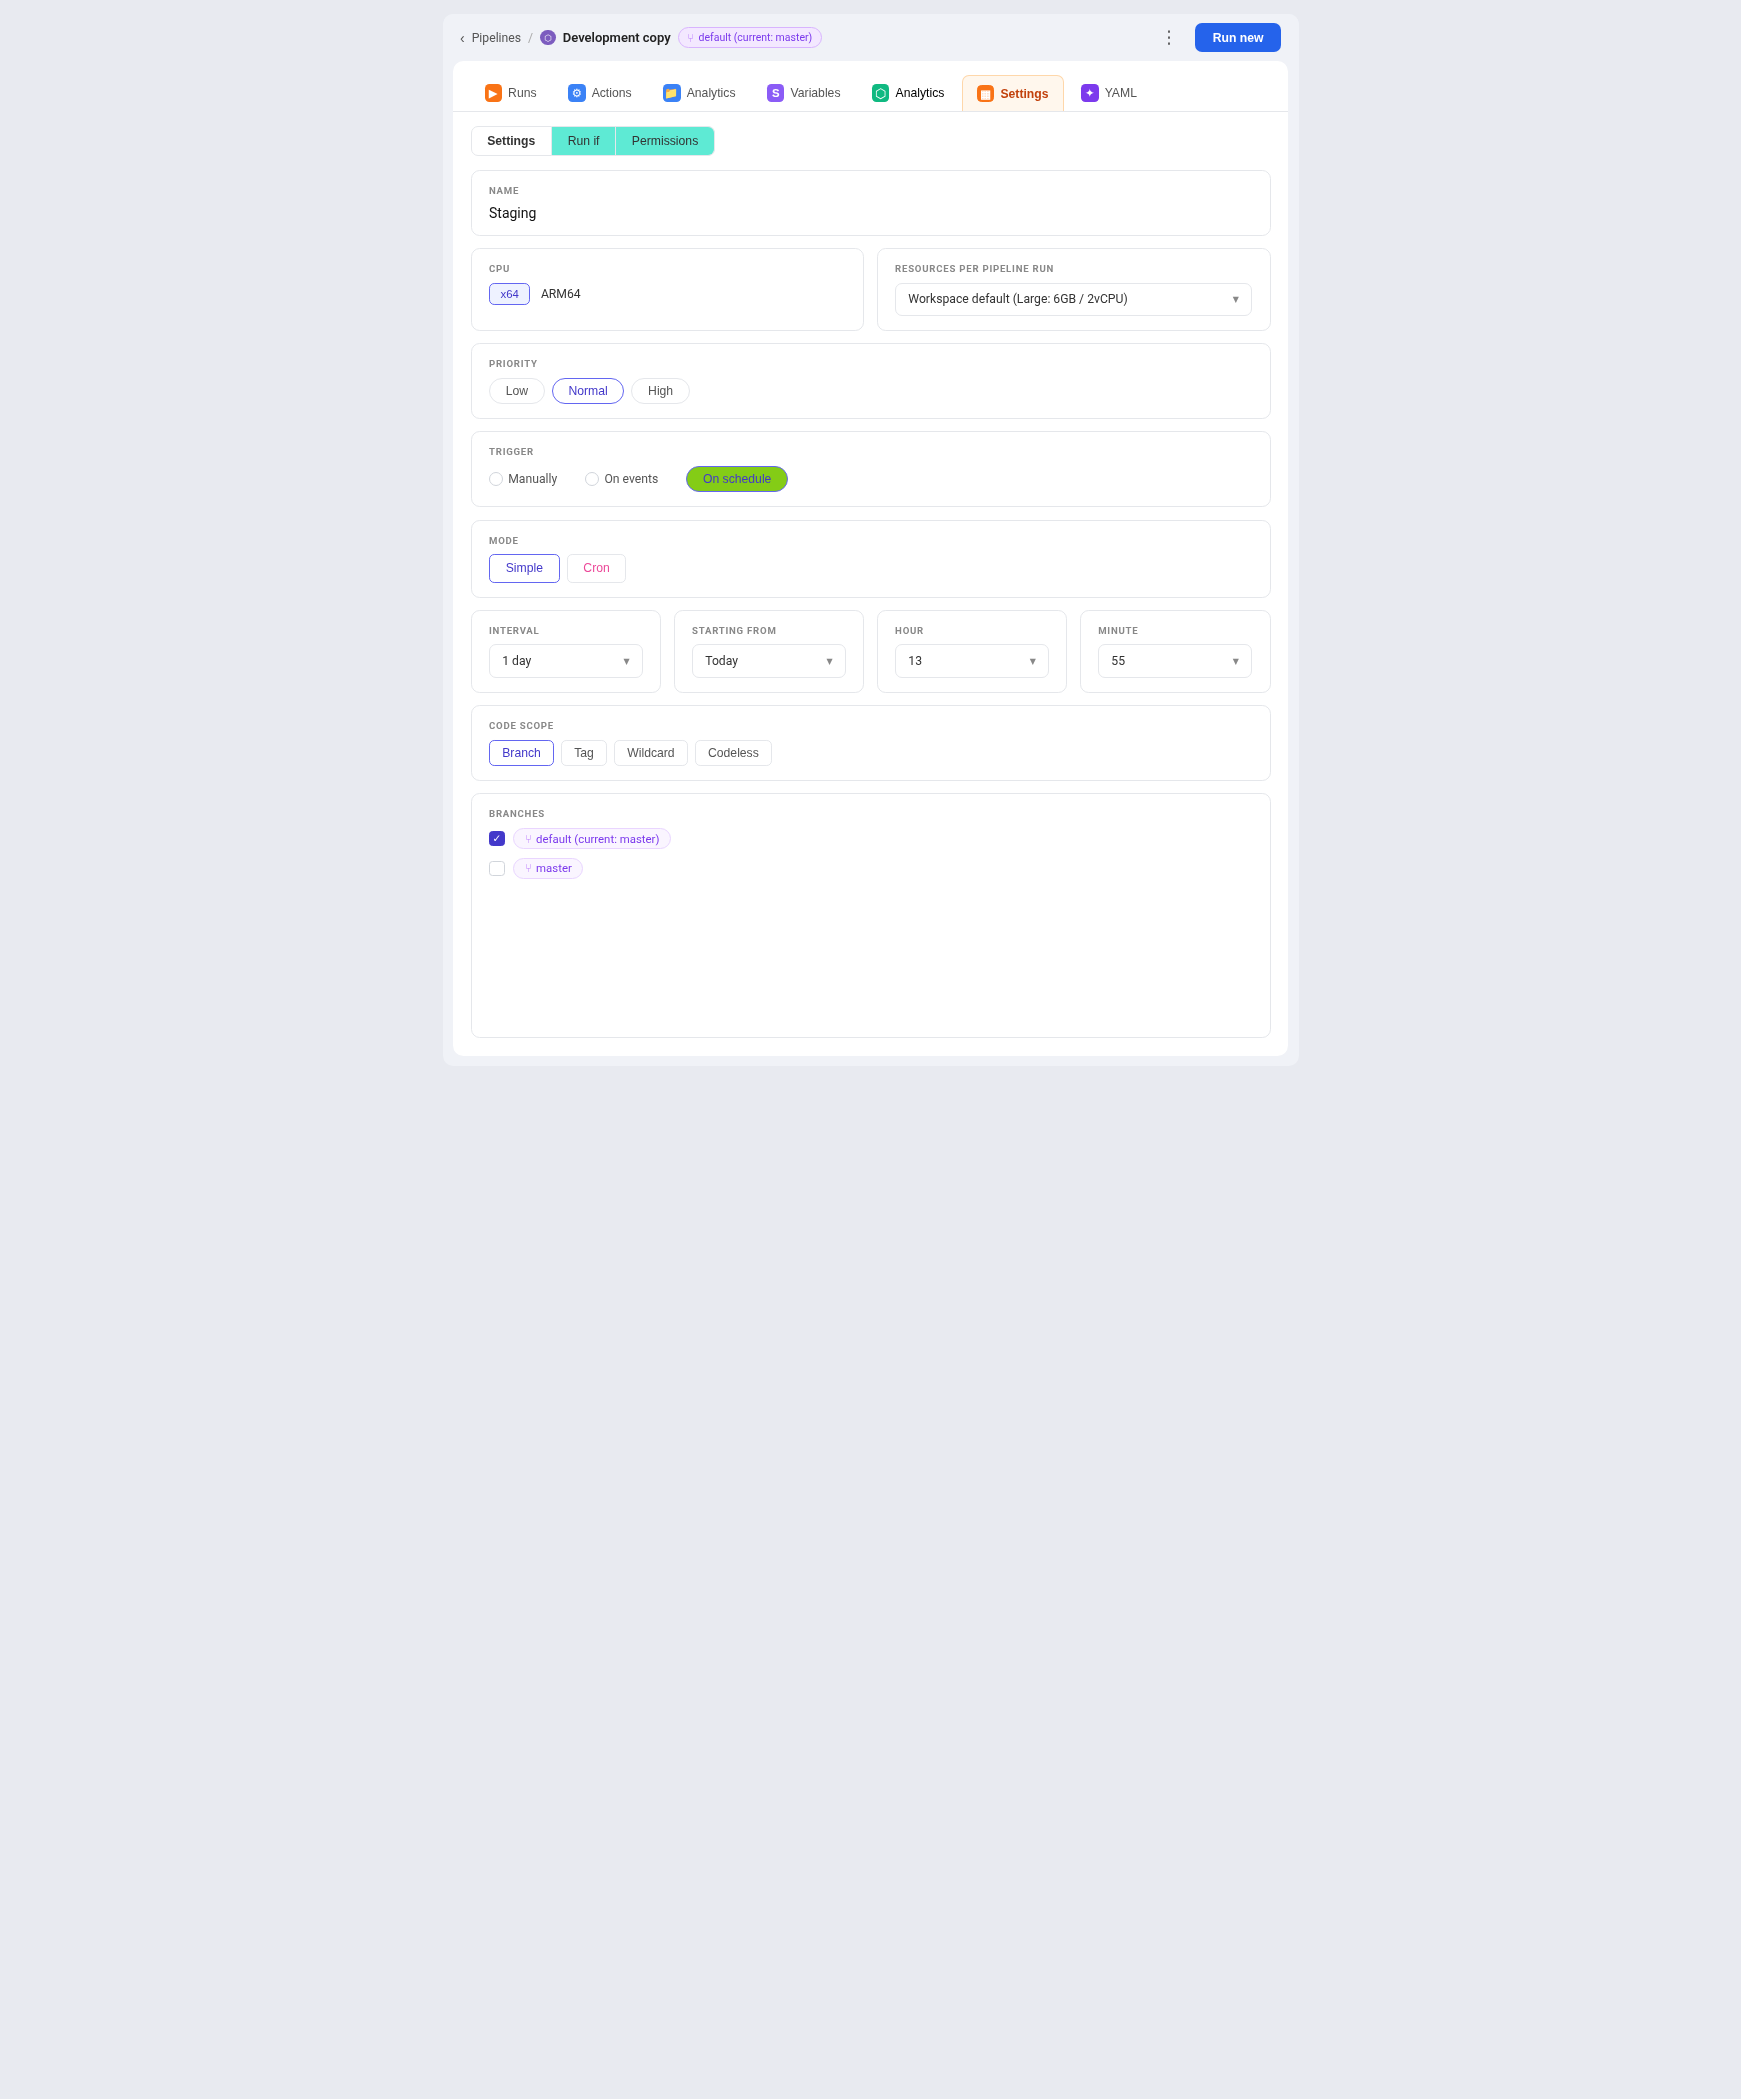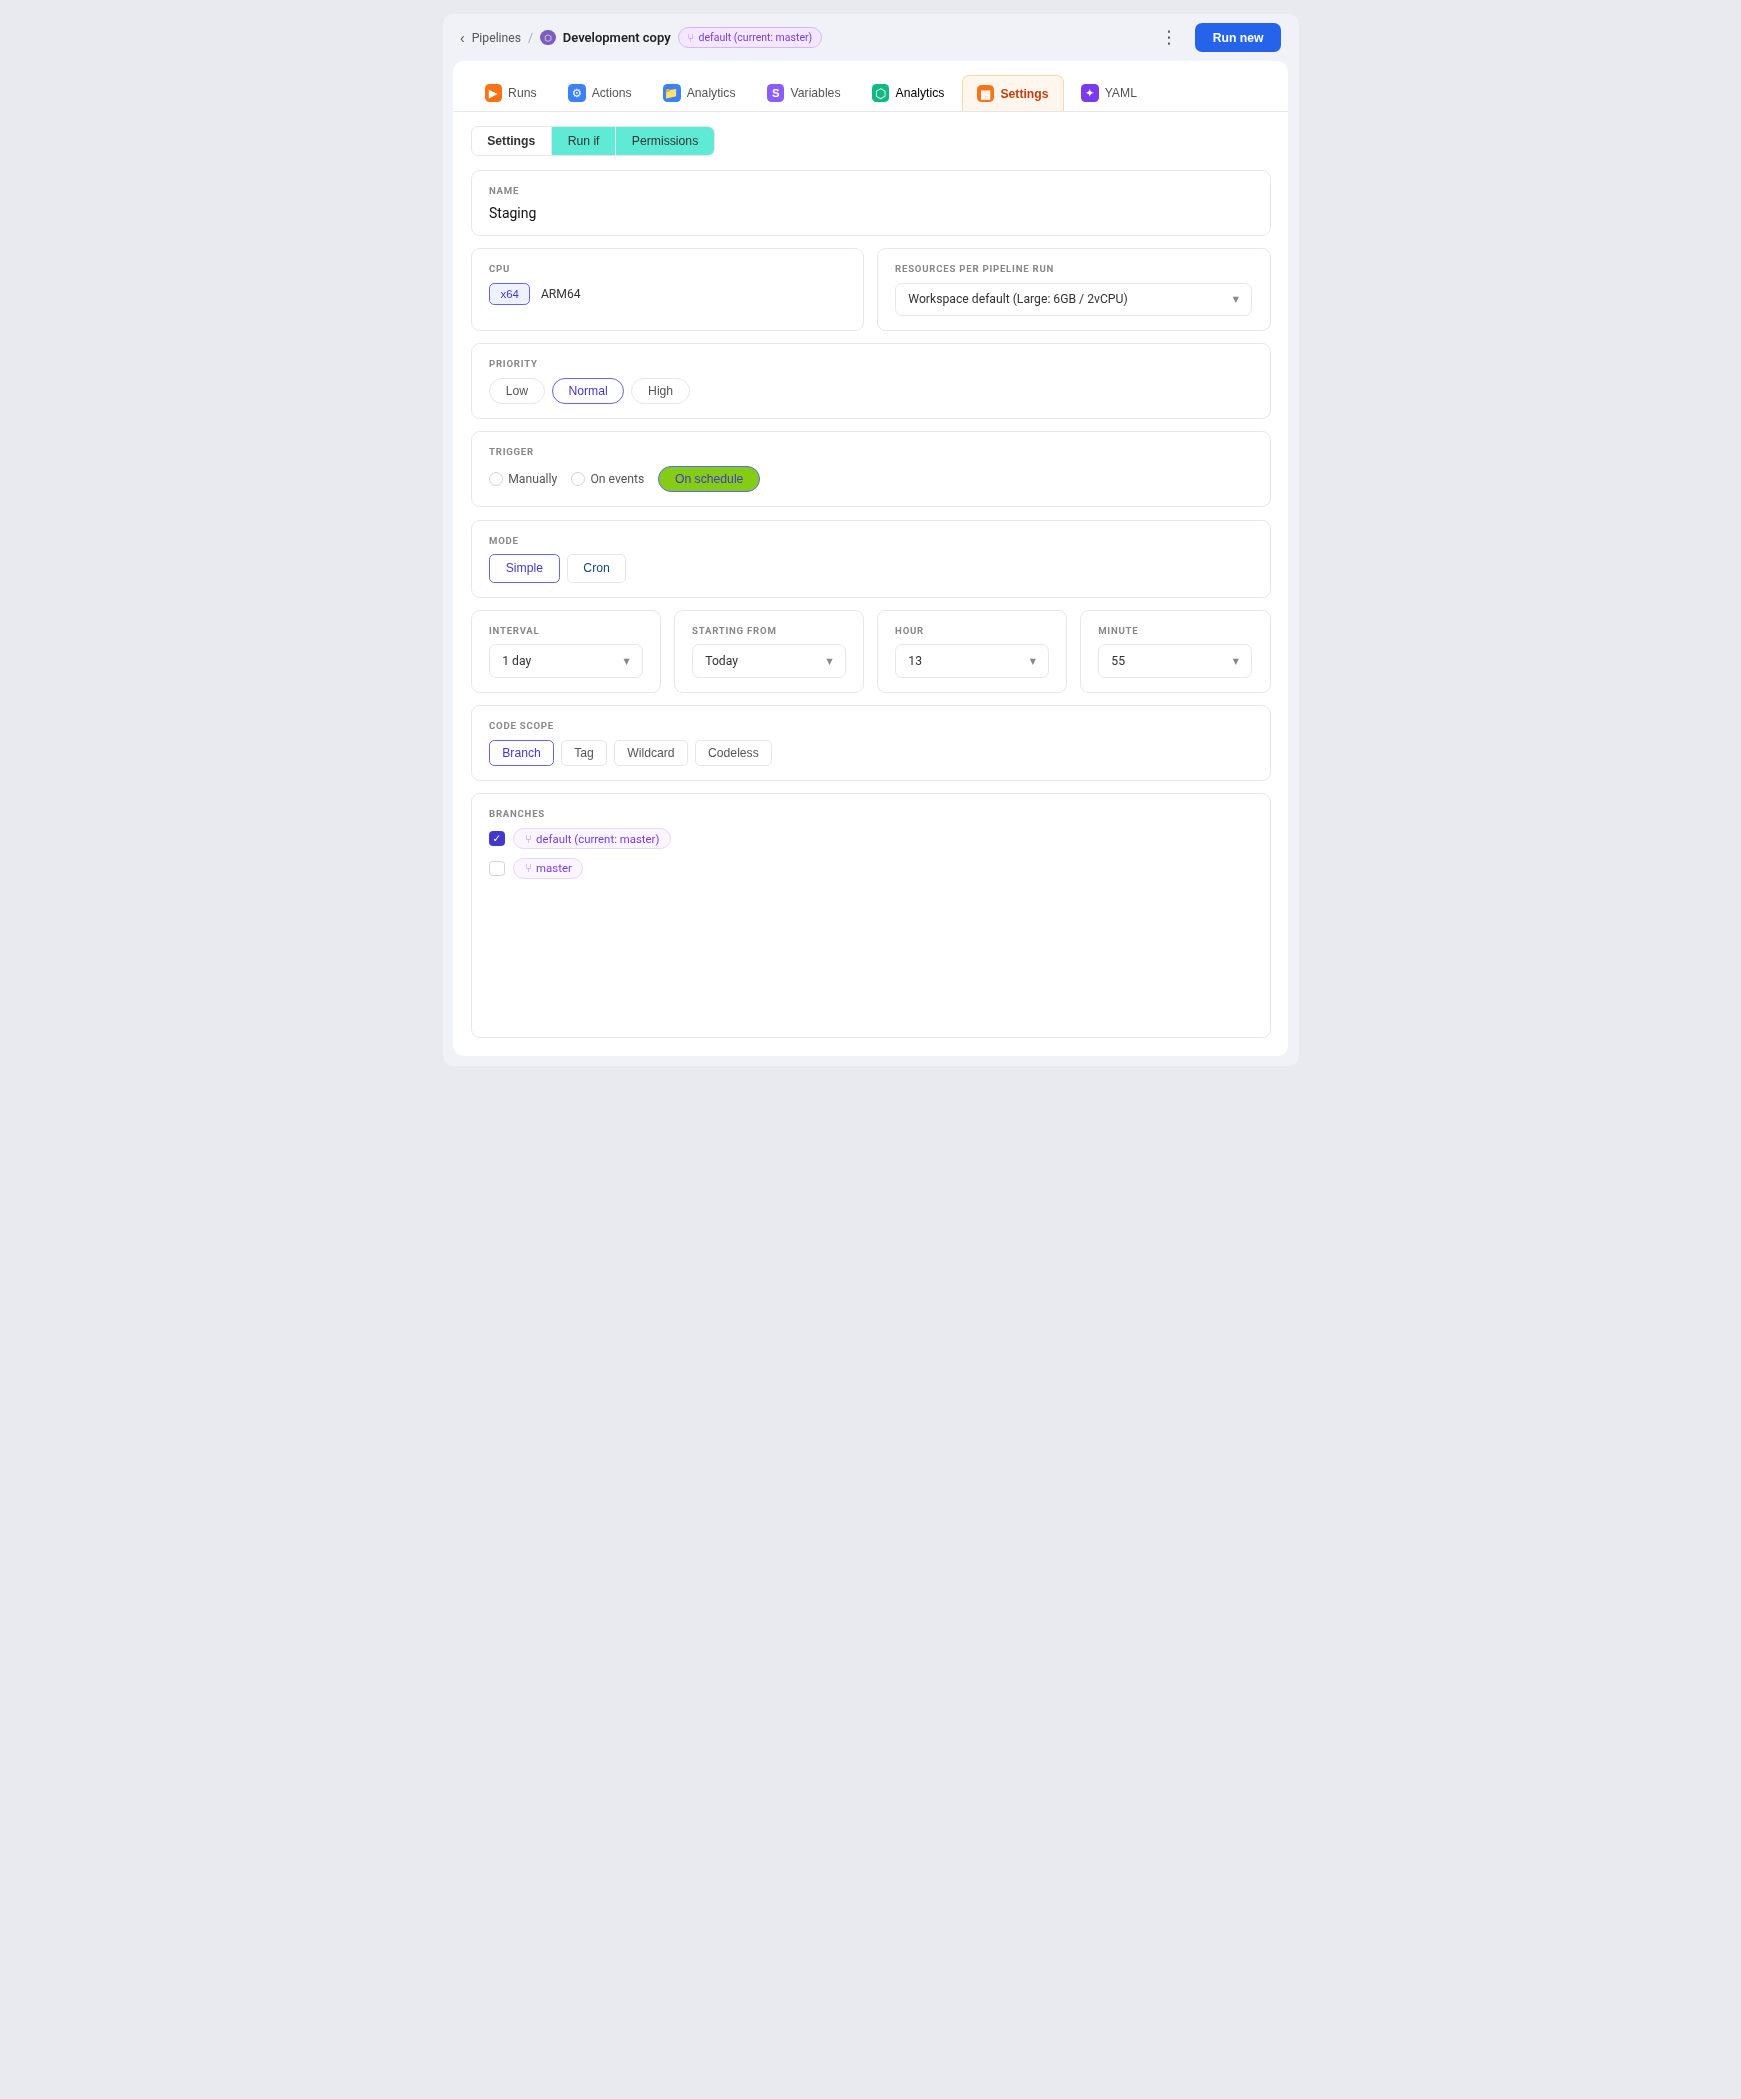--- a/index.html
+++ b/index.html
@@ -220,21 +220,21 @@
       color: #555;
     }
     .toggle-btn.active {
       border-color: #6366f1;
       background: white;
       color: #4338ca;
       font-weight: 500;
     }
     
     .trigger-group {
-      display: flex; align-items: center; gap: 14px;
+      display: flex; align-items: center; gap: 28px;
     }
     .radio-option {
       display: flex; align-items: center; gap: 5.2px;
       font-size: 12.2px; color: #555; cursor: pointer;
     }
     .radio-circle {
       width: 14px; height: 14px;
       border: 1.7px solid #d1d5db;
       border-radius: 50%;
       background: white;
@@ -253,21 +253,21 @@
     .mode-group {
       display: flex; gap: 7px;
     }
     .mode-btn {
       border: 0.9px solid #e5e7eb;
       border-radius: 5.2px;
       padding: 6.1px 15.7px;
       font-size: 12.2px;
       cursor: pointer;
       background: white;
-      color: #0c4a6e;
+      color: #ec4899;
     }
     .mode-btn.active {
       border-color: #6366f1;
       background: white;
       color: #4338ca;
       font-weight: 500;
     }
     
     .four-col {
       display: grid;

